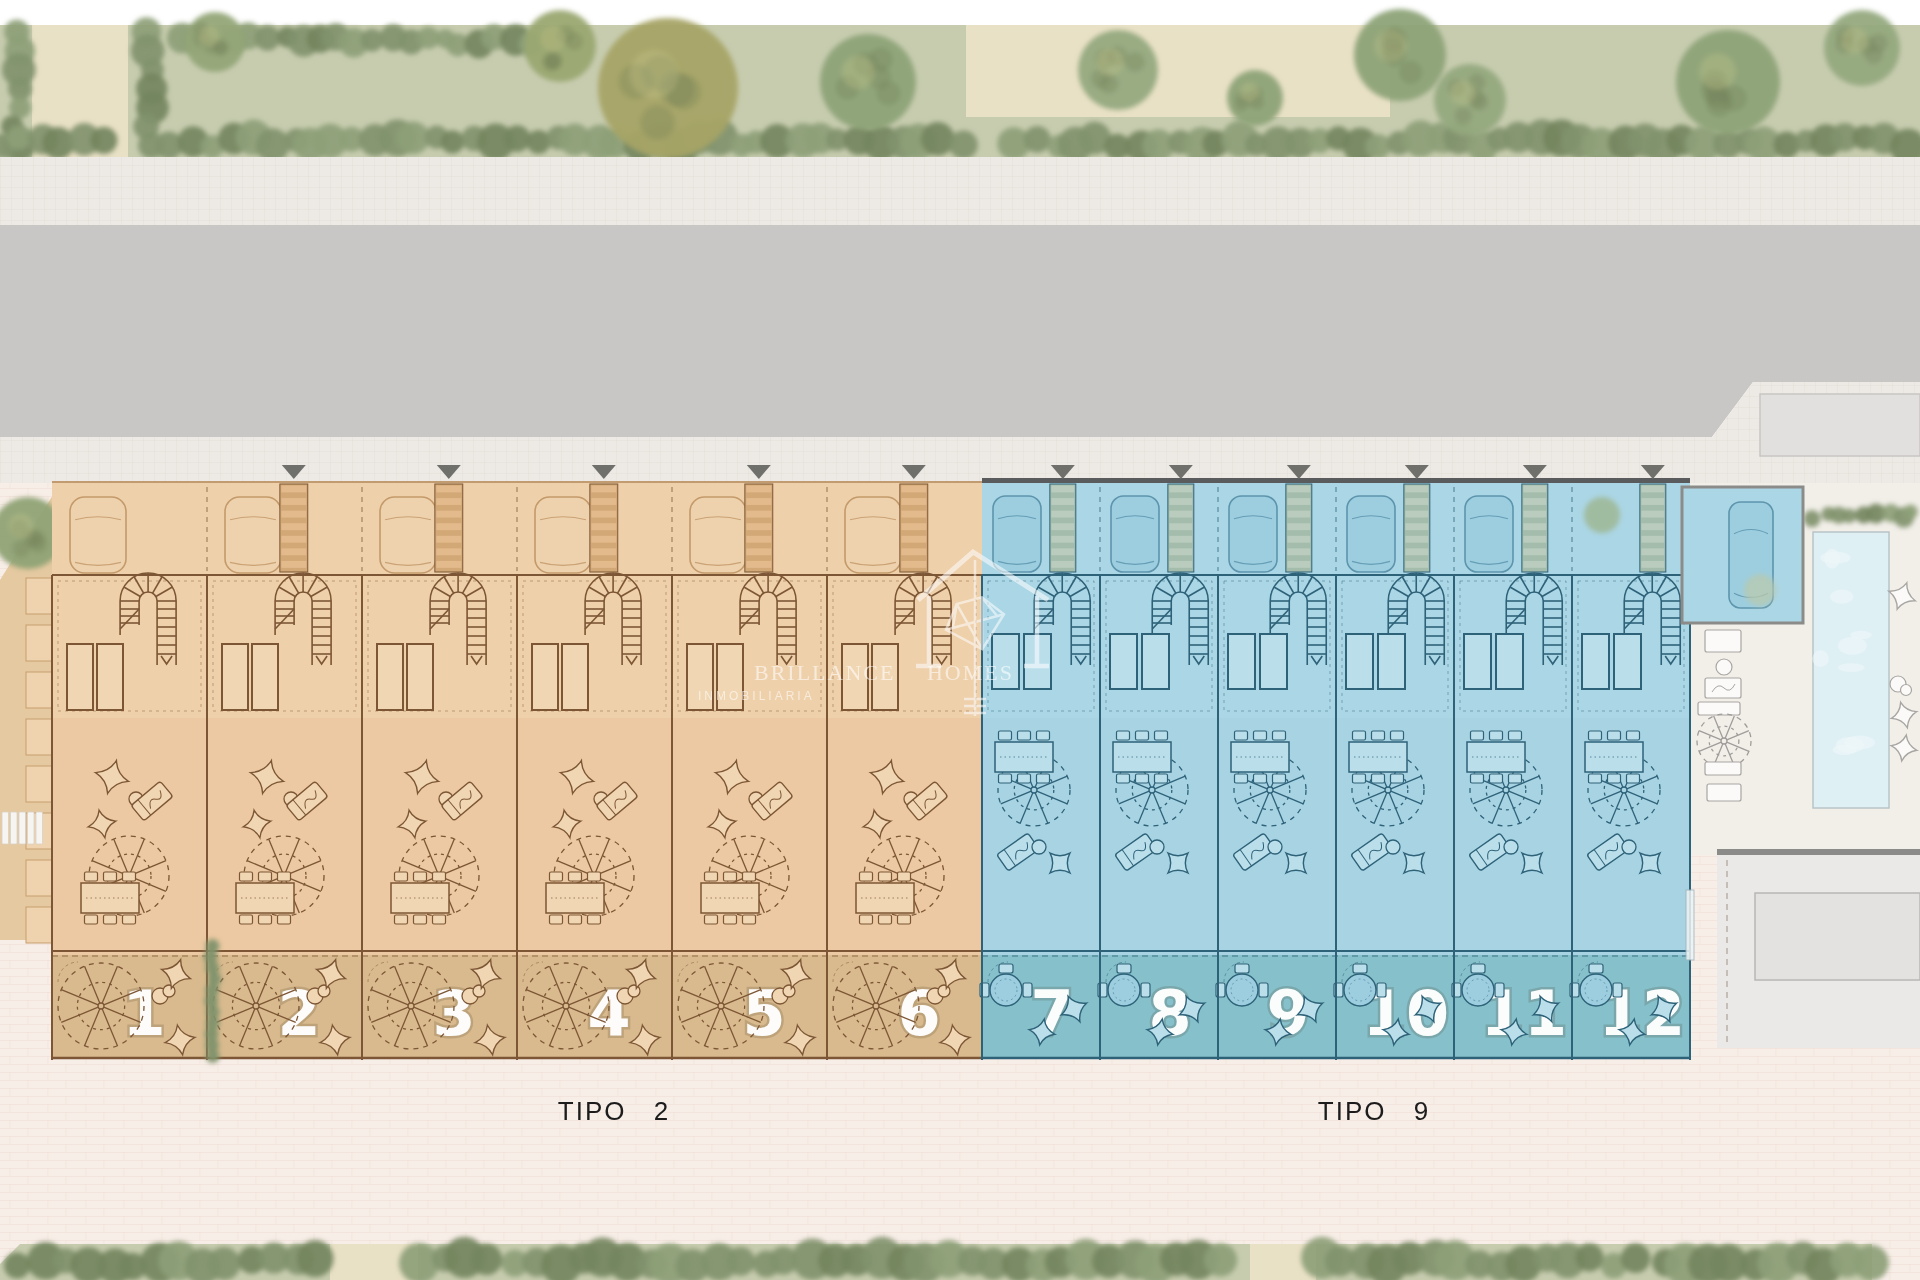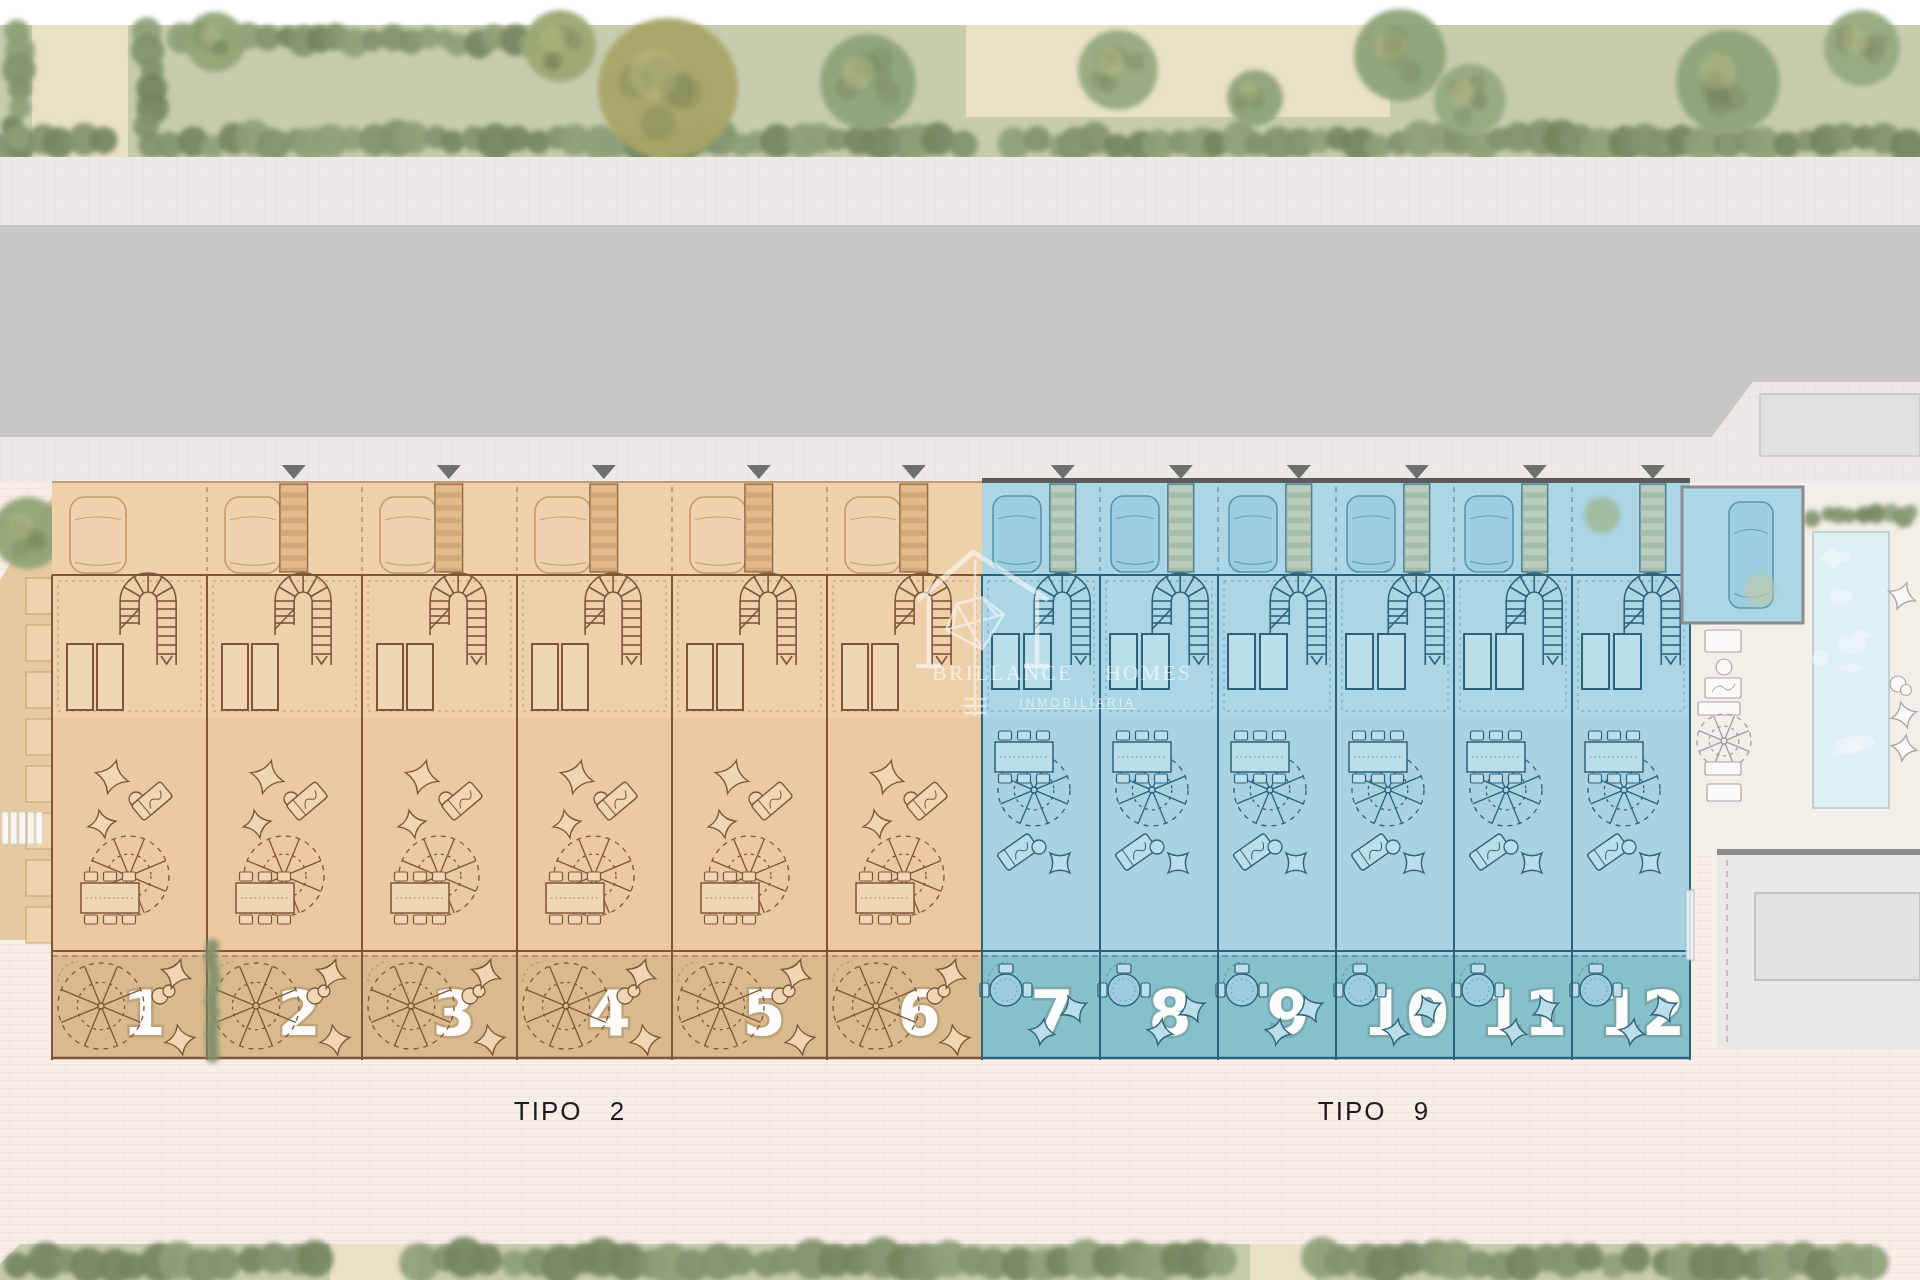--- a/index.html
+++ b/index.html
@@ -1,27 +1,27 @@
 <!DOCTYPE html>
 <html><head>
 <meta charset="utf-8">
 <style>
   html,body{margin:0;padding:0;background:#ffffff;}
   .stage{position:relative;width:1920px;height:1280px;overflow:hidden;background:#ffffff;
          font-family:"Liberation Sans",sans-serif;}
   .stage svg{position:absolute;left:0;top:0;}
   .tipo-label{position:absolute;width:220px;text-align:center;font-size:26px;font-weight:500;
               letter-spacing:2px;word-spacing:18px;color:#1c1c1c;}
-  .tipo-label.t2{left:460px;top:1096px;}
+  .tipo-label.t2{left:504px;top:1096px;}
   .tipo-label.t1{left:1264px;top:1096px;}
-  .watermark{position:absolute;left:812px;top:660px;width:380px;text-align:right;
+  .watermark{position:absolute;left:754px;top:660px;width:380px;text-align:left;
              color:rgba(255,255,255,0.58);pointer-events:none;}
   .wm-brand{font-family:"Liberation Serif",serif;font-size:22px;font-weight:400;
             letter-spacing:2px;word-spacing:24px;white-space:nowrap;}
-  .wm-sub{font-size:12px;letter-spacing:3px;margin-top:10px;transform:translateX(-56px);text-decoration:underline;}
+  .wm-sub{font-size:12px;letter-spacing:3px;margin-top:3px;transform:translateX(-56px);}
 </style>
 </head>
 <body>
 
 <div class="stage">
   <svg id="plan-svg" width="1920" height="1280" viewBox="0 0 1920 1280">
       <defs>
         <filter id="soft" x="-40%" y="-40%" width="180%" height="180%">
           <feGaussianBlur stdDeviation="2.4"></feGaussianBlur>
         </filter>

